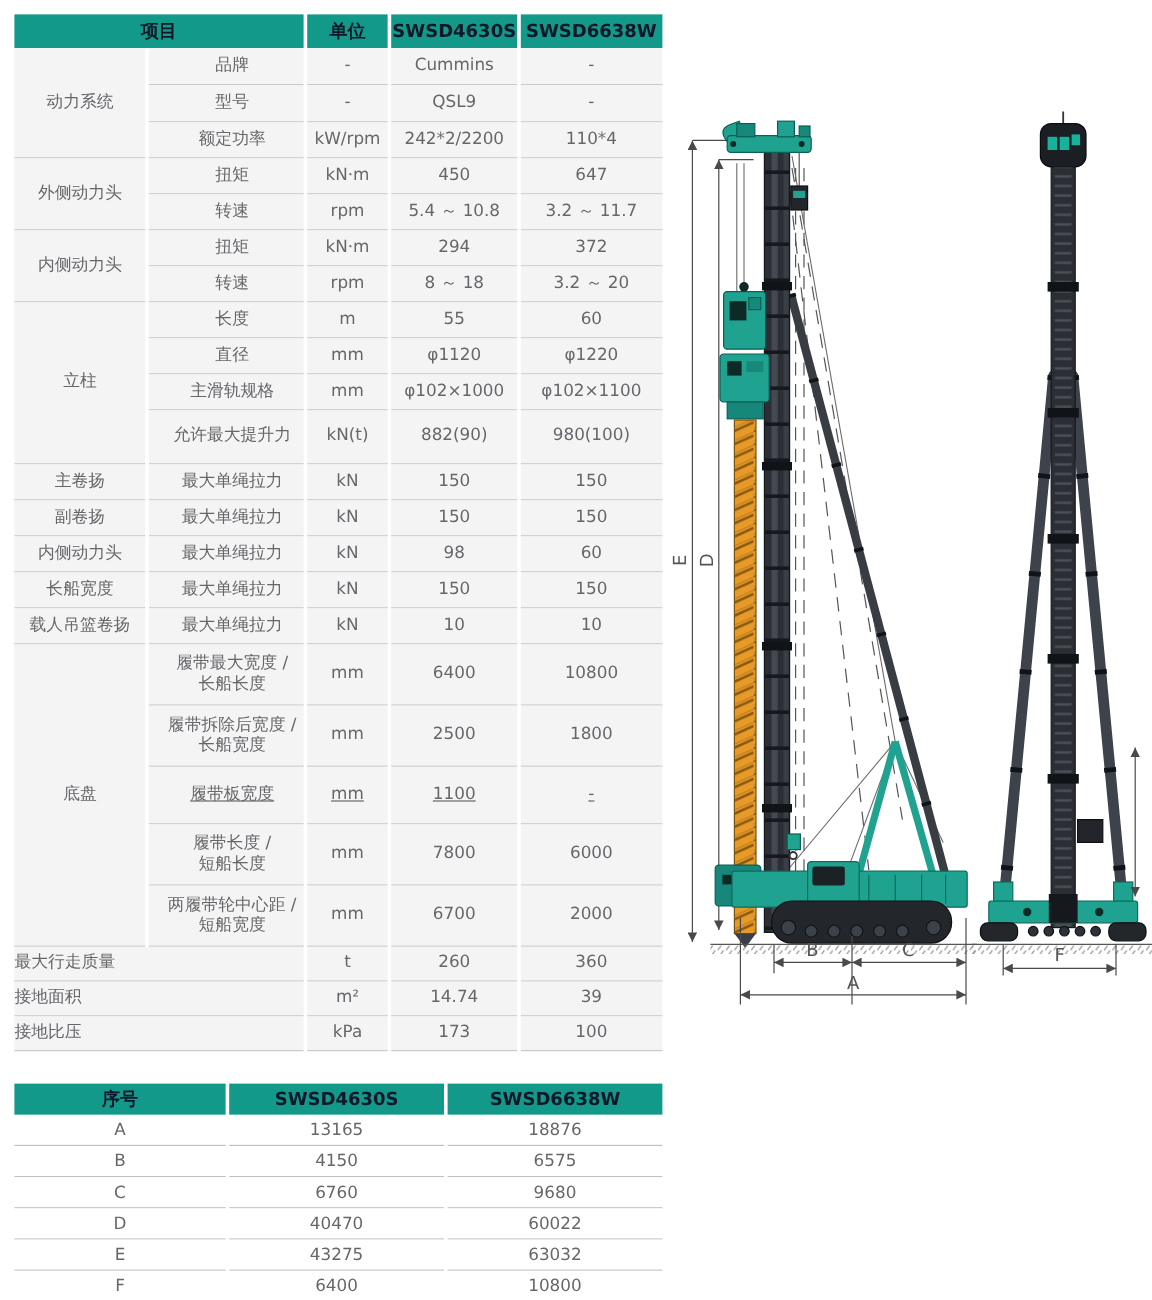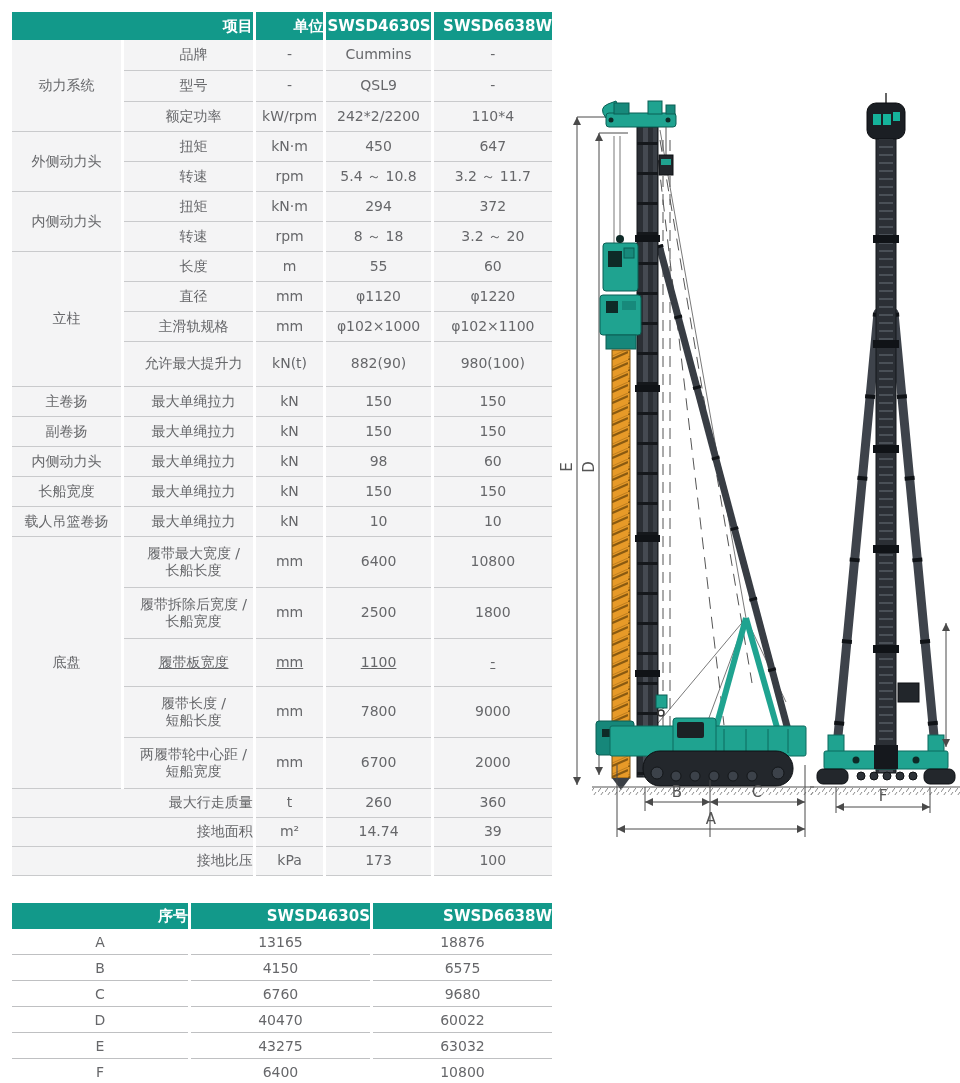--- a/index.html
+++ b/index.html
@@ -4,26 +4,26 @@
 <style>
   html,body{margin:0;padding:0;background:#fff;}
   body{font-family:"DejaVu Sans","Liberation Sans",sans-serif;color:#66676A;}
   #page{position:relative;width:960px;height:1083px;background:#fff;overflow:hidden;}
 
   
   table{border-collapse:separate;border-spacing:3px 0;table-layout:fixed;}
   #spec{position:absolute;left:9px;top:12px;width:546px;}
   #dims{position:absolute;left:9px;top:903px;width:546px;}
   th,td{font-weight:normal;padding:0;}
-  .hcell{background:#12998A;color:#ffffff;font-weight:bold;font-size:15px;height:28px;text-align:right;}
+  .hcell{background:#12998A;color:#0f172a;font-weight:bold;font-size:15px;height:28px;text-align:center;}
   #spec td{background:#F4F4F5;font-size:14px;height:29px;text-align:center;
            border-bottom:1px solid #C9CACC;line-height:1.25;}
   #spec td.gcell{vertical-align:middle;}
   #spec td.icell{text-align:center;padding-left:10px;white-space:pre-line;}
-  #spec td.mcell{text-align:right;}
+  #spec td.mcell{text-align:left;}
   #spec tbody tr:nth-child(1) td,#spec tbody tr:nth-child(2) td{height:30px;}
   #spec tbody tr:nth-child(11) td{height:44px;}
   #spec tbody tr:nth-child(17) td,#spec tbody tr:nth-child(18) td,
   #spec tbody tr:nth-child(20) td,#spec tbody tr:nth-child(21) td{height:50px;}
   #spec tbody tr:nth-child(19) td{height:47px;text-decoration:underline;}
   #spec tbody tr:nth-child(22) td,#spec tbody tr:nth-child(23) td,
   #spec tbody tr:nth-child(24) td{height:28px;}
   #dims td{background:#fff;font-size:14px;height:25px;text-align:center;border-bottom:1px solid #BFC0C2;}
   #dims .hcell{height:26px;}
 
@@ -177,21 +177,21 @@
           <td class="icell">履带板宽度</td>
           <td class="ucell">mm</td>
           <td class="vcell">1100</td>
           <td class="vcell">-</td>
         </tr>
         <tr>
           <td class="icell">履带长度 /
 短船长度</td>
           <td class="ucell">mm</td>
           <td class="vcell">7800</td>
-          <td class="vcell">9000</td>
+          <td class="vcell">6000</td>
         </tr>
         <tr>
           <td class="icell">两履带轮中心距 /
 短船宽度</td>
           <td class="ucell">mm</td>
           <td class="vcell">6700</td>
           <td class="vcell">2000</td>
         </tr>
         <tr>
           <td class="mcell" colspan="2">最大行走质量</td>

